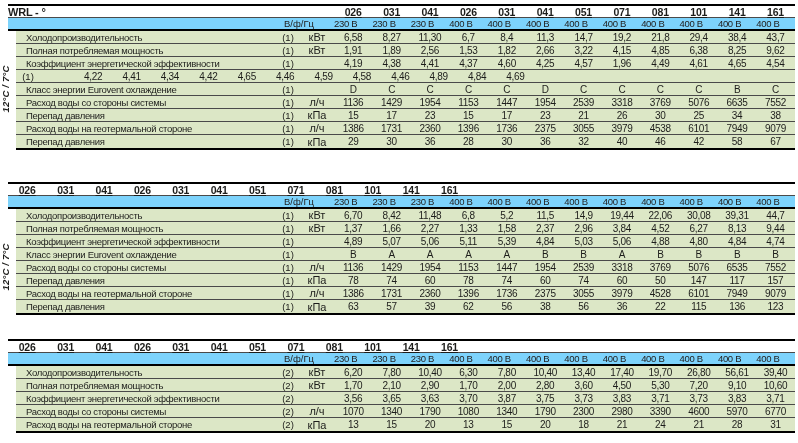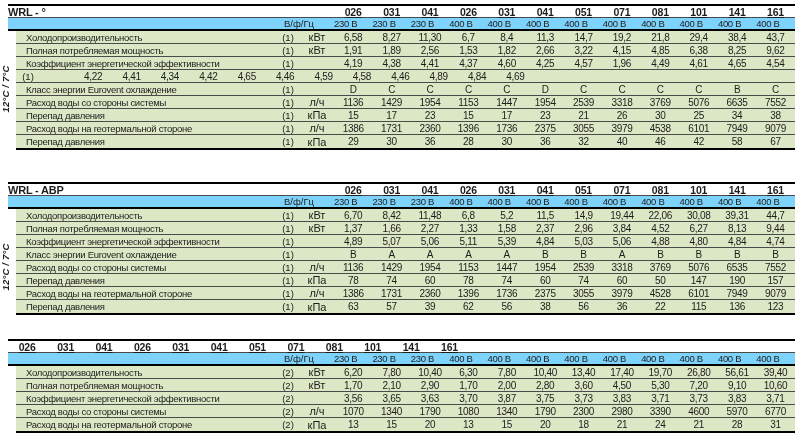--- a/index.html
+++ b/index.html
@@ -224,23 +224,20 @@
           <div class="c-val">42</div>
           <div class="c-val">58</div>
           <div class="c-val">67</div>
         </div>
       </div>
       <div class="side-label">12°C / 7°C</div>
     </section>
     <div class="gap1"></div>
     <section class="spec">
       <div class="title-row">
-        <div class="hspan">
-          <span class="tbl-title">WRL - ABP</span>
-        </div>
         <div class="c-model">026</div>
         <div class="c-model">031</div>
         <div class="c-model">041</div>
         <div class="c-model">026</div>
         <div class="c-model">031</div>
         <div class="c-model">041</div>
         <div class="c-model">051</div>
         <div class="c-model">071</div>
         <div class="c-model">081</div>
         <div class="c-model">101</div>
@@ -355,21 +352,21 @@
           <div class="c-val">78</div>
           <div class="c-val">74</div>
           <div class="c-val">60</div>
           <div class="c-val">78</div>
           <div class="c-val">74</div>
           <div class="c-val">60</div>
           <div class="c-val">74</div>
           <div class="c-val">60</div>
           <div class="c-val">50</div>
           <div class="c-val">147</div>
-          <div class="c-val">190</div>
+          <div class="c-val">117</div>
           <div class="c-val">157</div>
         </div>
         <div class="grid-row">
           <div class="c-label">Расход воды на геотермальной стороне</div>
           <div class="c-ref">(1)</div>
           <div class="c-unit">л/ч</div>
           <div class="c-val">1386</div>
           <div class="c-val">1731</div>
           <div class="c-val">2360</div>
           <div class="c-val">1396</div>

